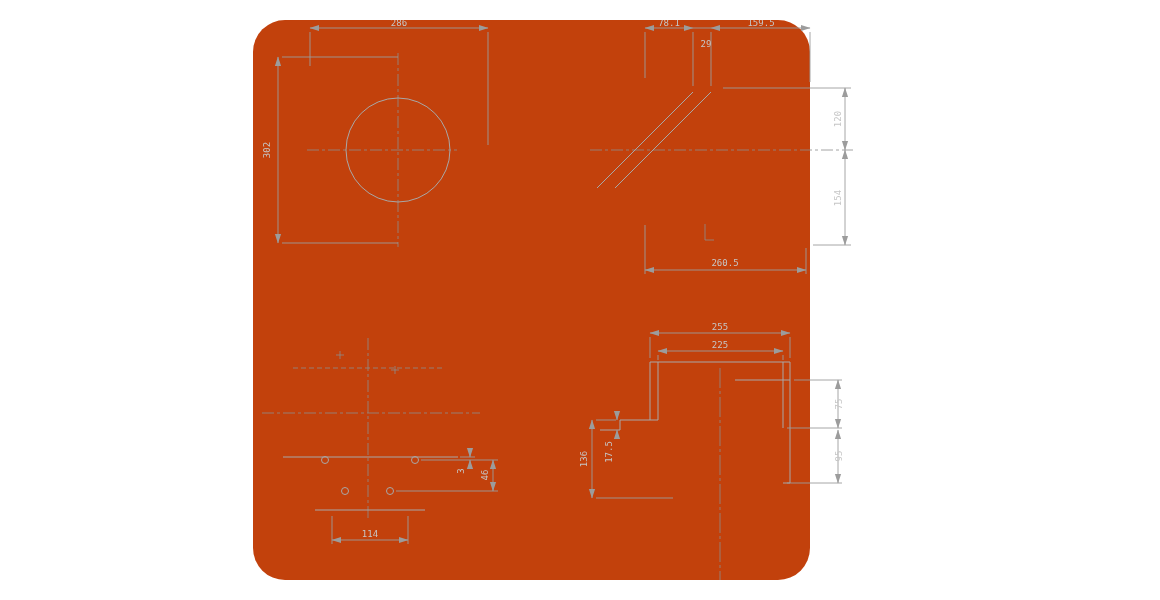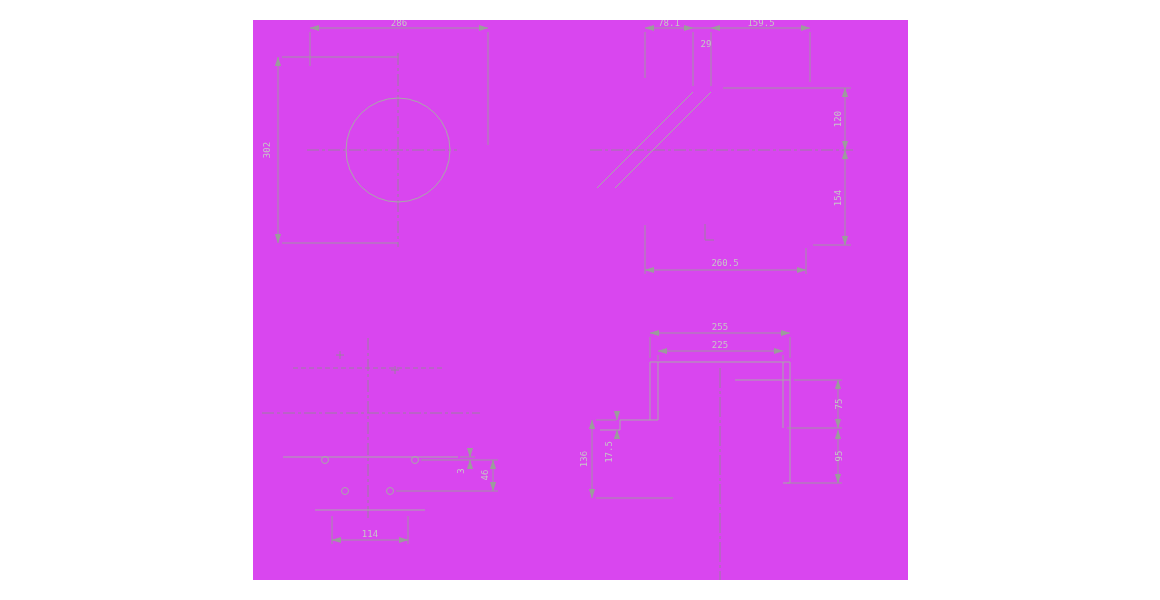--- a/index.html
+++ b/index.html
@@ -2,22 +2,23 @@
 <html><head>
 <meta charset="utf-8">
 <style>
   html,body{margin:0;padding:0;}
   body{
     width:1160px;height:600px;position:relative;
     background:#ffffff;
     font-family:"DejaVu Sans Mono", monospace;
   }
   .drawing-canvas{
-    position:absolute;left:253px;top:20px;width:655px;height:560px;
-    background:#d946ef;
+    position:absolute;left:253px;top:20px;width:557px;height:560px;
+    background:#c2410c;
+    border-radius:32px;
   }
   svg text{
     fill:#c6c6c6;
     font-family:"DejaVu Sans Mono", monospace;
     font-size:9px;
     text-anchor:middle;
   }
   .ln{stroke:#9c9c9c;stroke-width:0.9;fill:none}
   .obj{stroke:#a8a8a8;stroke-width:1;fill:none}
   .cl{stroke:#8e8e8e;stroke-width:0.8;fill:none;stroke-dasharray:12 3 3 3}

